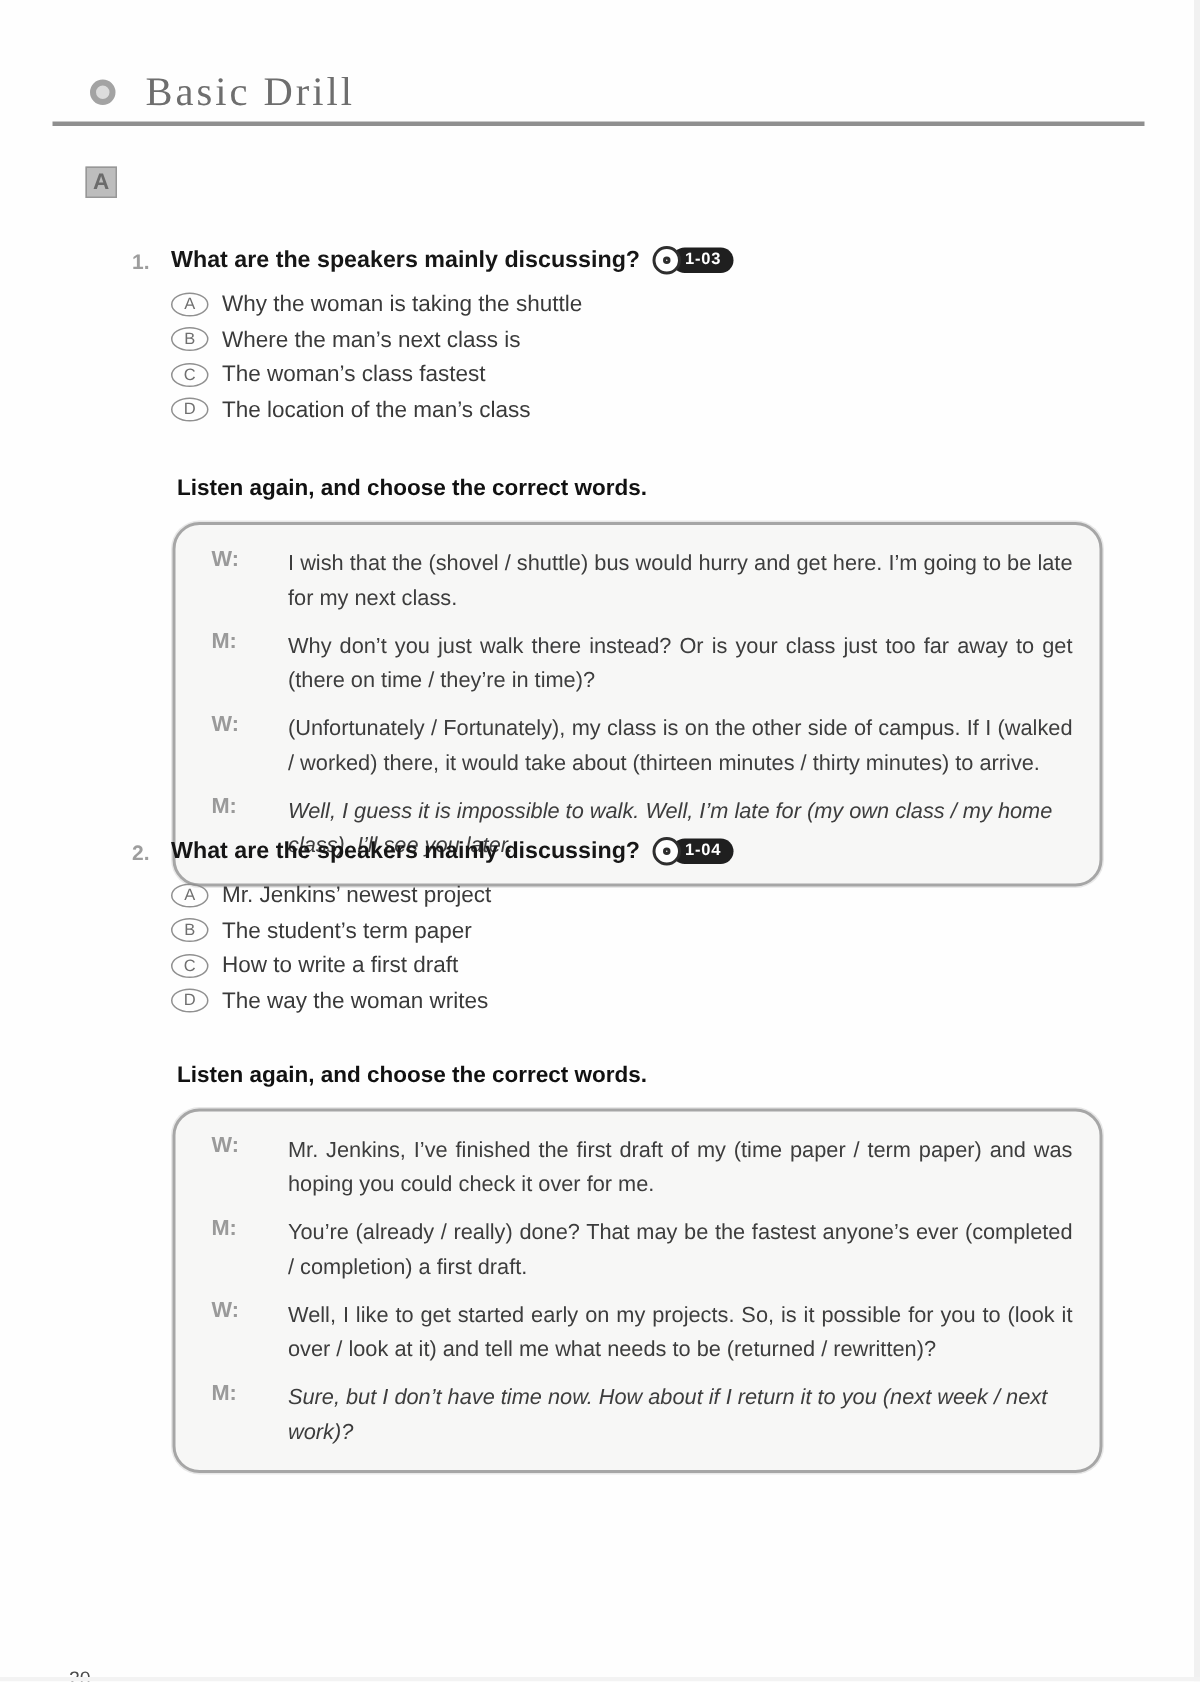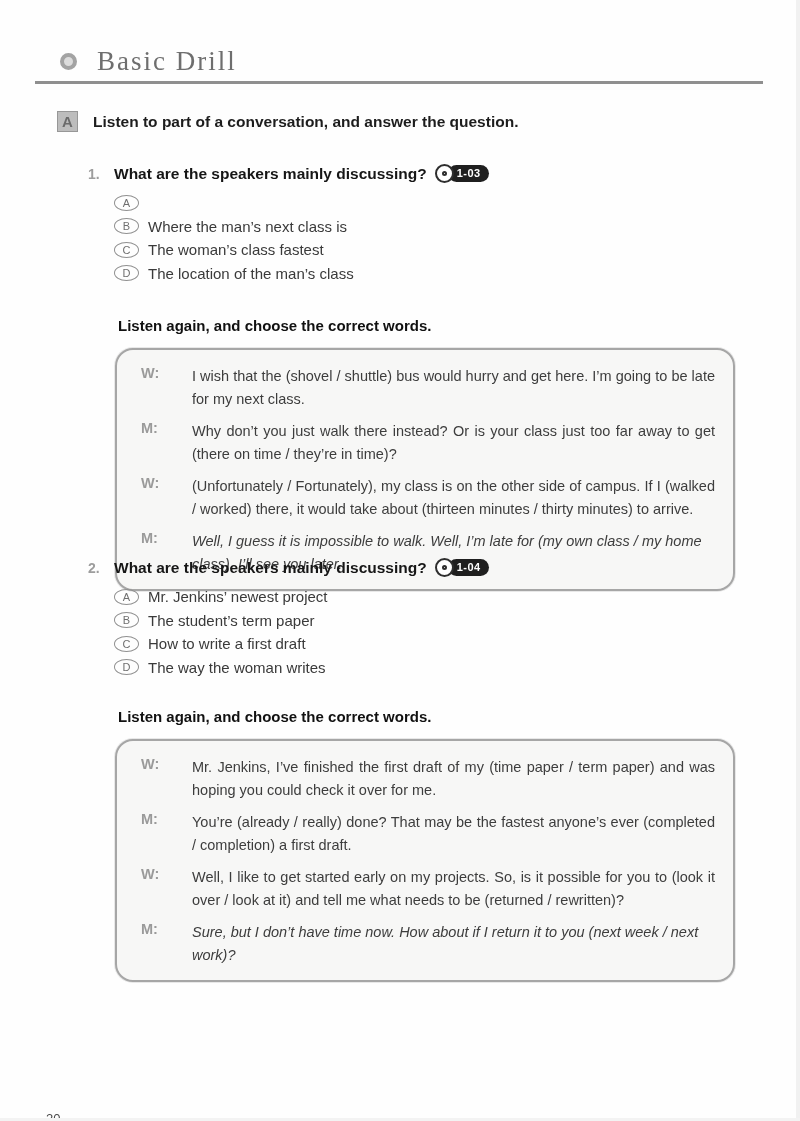--- a/index.html
+++ b/index.html
@@ -104,37 +104,37 @@
 <div class="page">
 
   <div class="drill-header">
     <span class="drill-dot"></span>
     <span class="drill-title">Basic Drill</span>
   </div>
   <div class="header-rule"></div>
 
   <div class="section-row">
     <span class="section-badge">A</span>
-    <span class="section-instruction">Listen to part of a conversation, and answer the question.</span>
   </div>
 
   <div class="question-block q1">
     <div class="q-head">
       <span class="q-num">1.</span>
       <span class="q-text">What are the speakers mainly discussing?</span>
       <span class="audio-badge">
         <span class="audio-circle">
             <span class="dot"></span>
           </span>
         <span class="audio-pill">1-03</span>
       </span>
     </div>
     <div class="options">
       <div class="option-row">
         <span class="option-letter">A</span>
+        <span class="option-text">Why the woman is taking the shuttle</span>
       </div>
       <div class="option-row">
         <span class="option-letter">B</span>
         <span class="option-text">Where the man’s next class is</span>
       </div>
       <div class="option-row">
         <span class="option-letter">C</span>
         <span class="option-text">The woman’s class fastest</span>
       </div>
       <div class="option-row">

